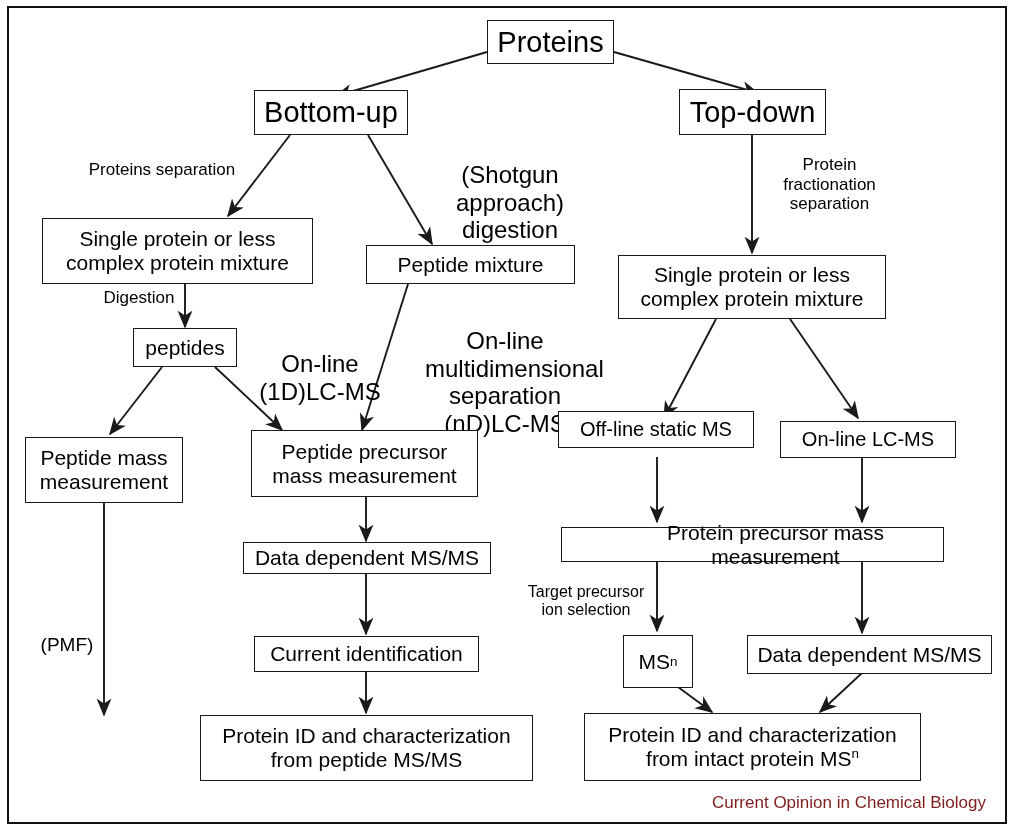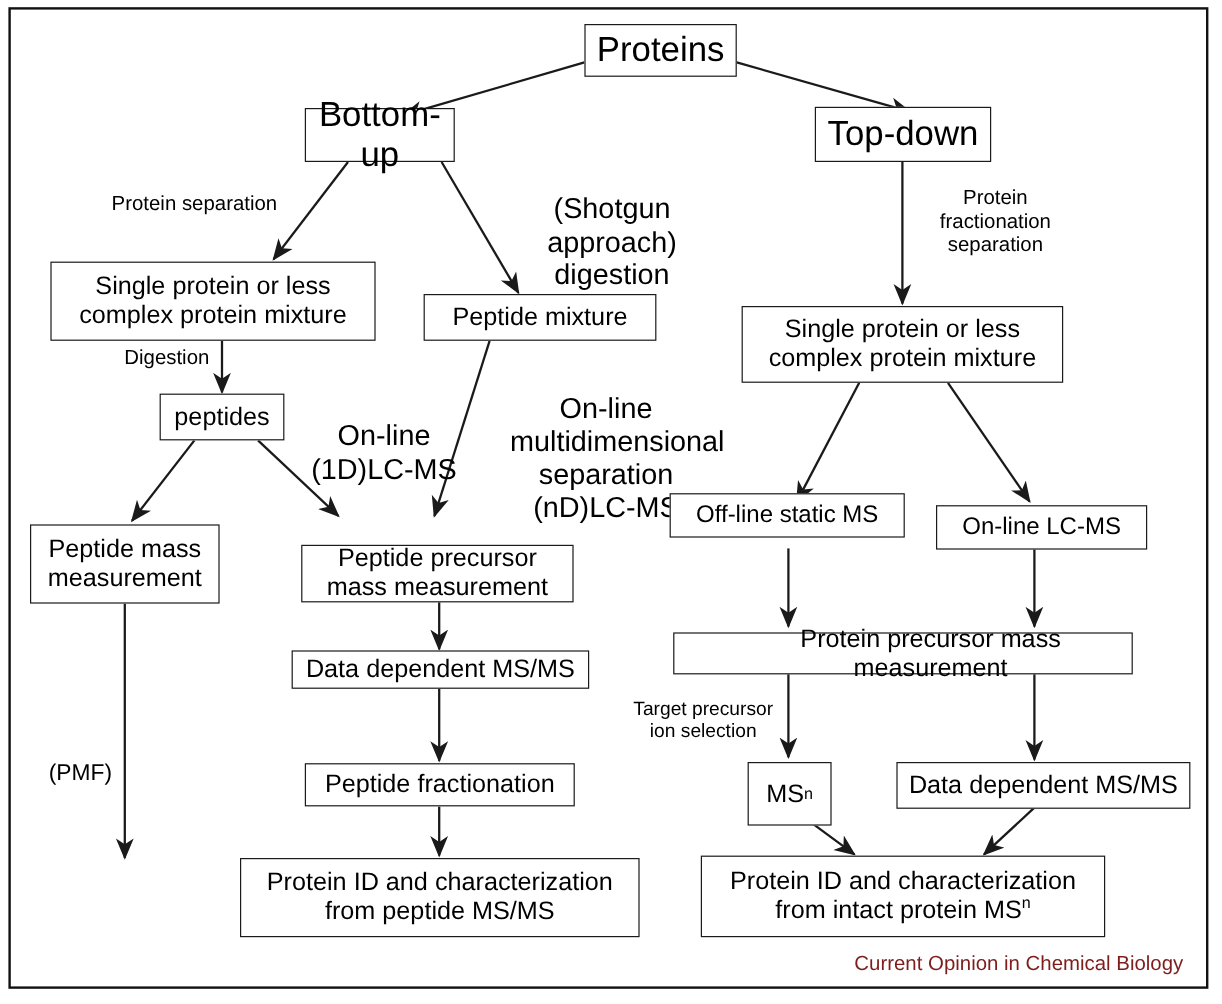--- a/index.html
+++ b/index.html
@@ -125,40 +125,40 @@
       <path d="M862,561 L862,633"></path>
 
       <path d="M663,676 L712,712"></path>
 
       <path d="M862,673 L820,712"></path>
     </g>
   </svg>
 
   <div class="node t30" style="left:487px; top:20px; width:127px; height:44px;text-align:center;">Proteins</div>
 
-  <div class="node t30" style="left:254px; top:90px; width:125px; height:45px;">Bottom-up</div>
+  <div class="node t30" style="left:254px; top:90px; width:154px; height:45px;">Bottom-up</div>
 
   <div class="node t30" style="left:679px; top:89px; width:147px; height:46px;">Top-down</div>
 
   <div class="node t21" style="left:42px; top:218px; width:271px; height:66px;">Single protein or less
 complex protein mixture</div>
 
-  <div class="node t21" style="left:353px; top:245px; width:194px; height:39px;">Peptide mixture</div>
+  <div class="node t21" style="left:366px; top:245px; width:209px; height:39px;">Peptide mixture</div>
 
   <div class="node t21" style="left:133px; top:328px; width:104px; height:39px;">peptides</div>
 
   <div class="node t21" style="left:25px; top:437px; width:158px; height:66px;">Peptide mass
 measurement</div>
 
-  <div class="node t21" style="left:251px; top:454px; width:227px; height:48px;">Peptide precursor
+  <div class="node t21" style="left:251px; top:430px; width:227px; height:67px;">Peptide precursor
 mass measurement</div>
 
   <div class="node t21" style="left:243px; top:542px; width:248px; height:32px;">Data dependent MS/MS</div>
 
-  <div class="node t21" style="left:254px; top:636px; width:225px; height:36px;">Peptide fractionation</div>
+  <div class="node t21" style="left:254px; top:636px; width:225px; height:36px;">Current identification</div>
 
 
   <div class="node t21" style="left:200px; top:715px; width:333px; height:66px;">Protein ID and characterization
 from peptide MS/MS</div>
 
   <div class="node t21" style="left:618px; top:255px; width:268px; height:64px;">Single protein or less
 complex protein mixture</div>
 
   <div class="node t20" style="left:558px; top:411px; width:196px; height:37px;">Off-line static MS</div>
 
@@ -170,21 +170,21 @@
     <span>MS</span><sup>n</sup>
   </div>
 
   <div class="node t21" style="left:747px; top:635px; width:245px; height:39px;">Data dependent MS/MS</div>
 
   <div class="node t21" style="left:584px; top:713px; width:337px; height:68px; flex-direction:column;">
     <span>Protein ID and characterization</span>
     <span><span>from  intact protein MS</span><sup>n</sup></span>
   </div>
 
-  <div class="edge-label lbl17" style="left:72px; top:160px; width:180px;">Protein separation</div>
+  <div class="edge-label lbl17" style="left:72px; top:160px; width:180px;">Proteins separation</div>
 
   <div class="edge-label lbl18" style="left:410px; top:161px; width:200px;">(Shotgun approach)
 digestion</div>
 
   <div class="edge-label lbl17" style="left:84px; top:288px; width:110px;">Digestion</div>
 
   <div class="edge-label lbl18" style="left:255px; top:350px; width:130px;">On-line
 (1D)LC-MS</div>
 
   <div class="edge-label lbl18" style="left:425px; top:327px; width:160px;">On-line

